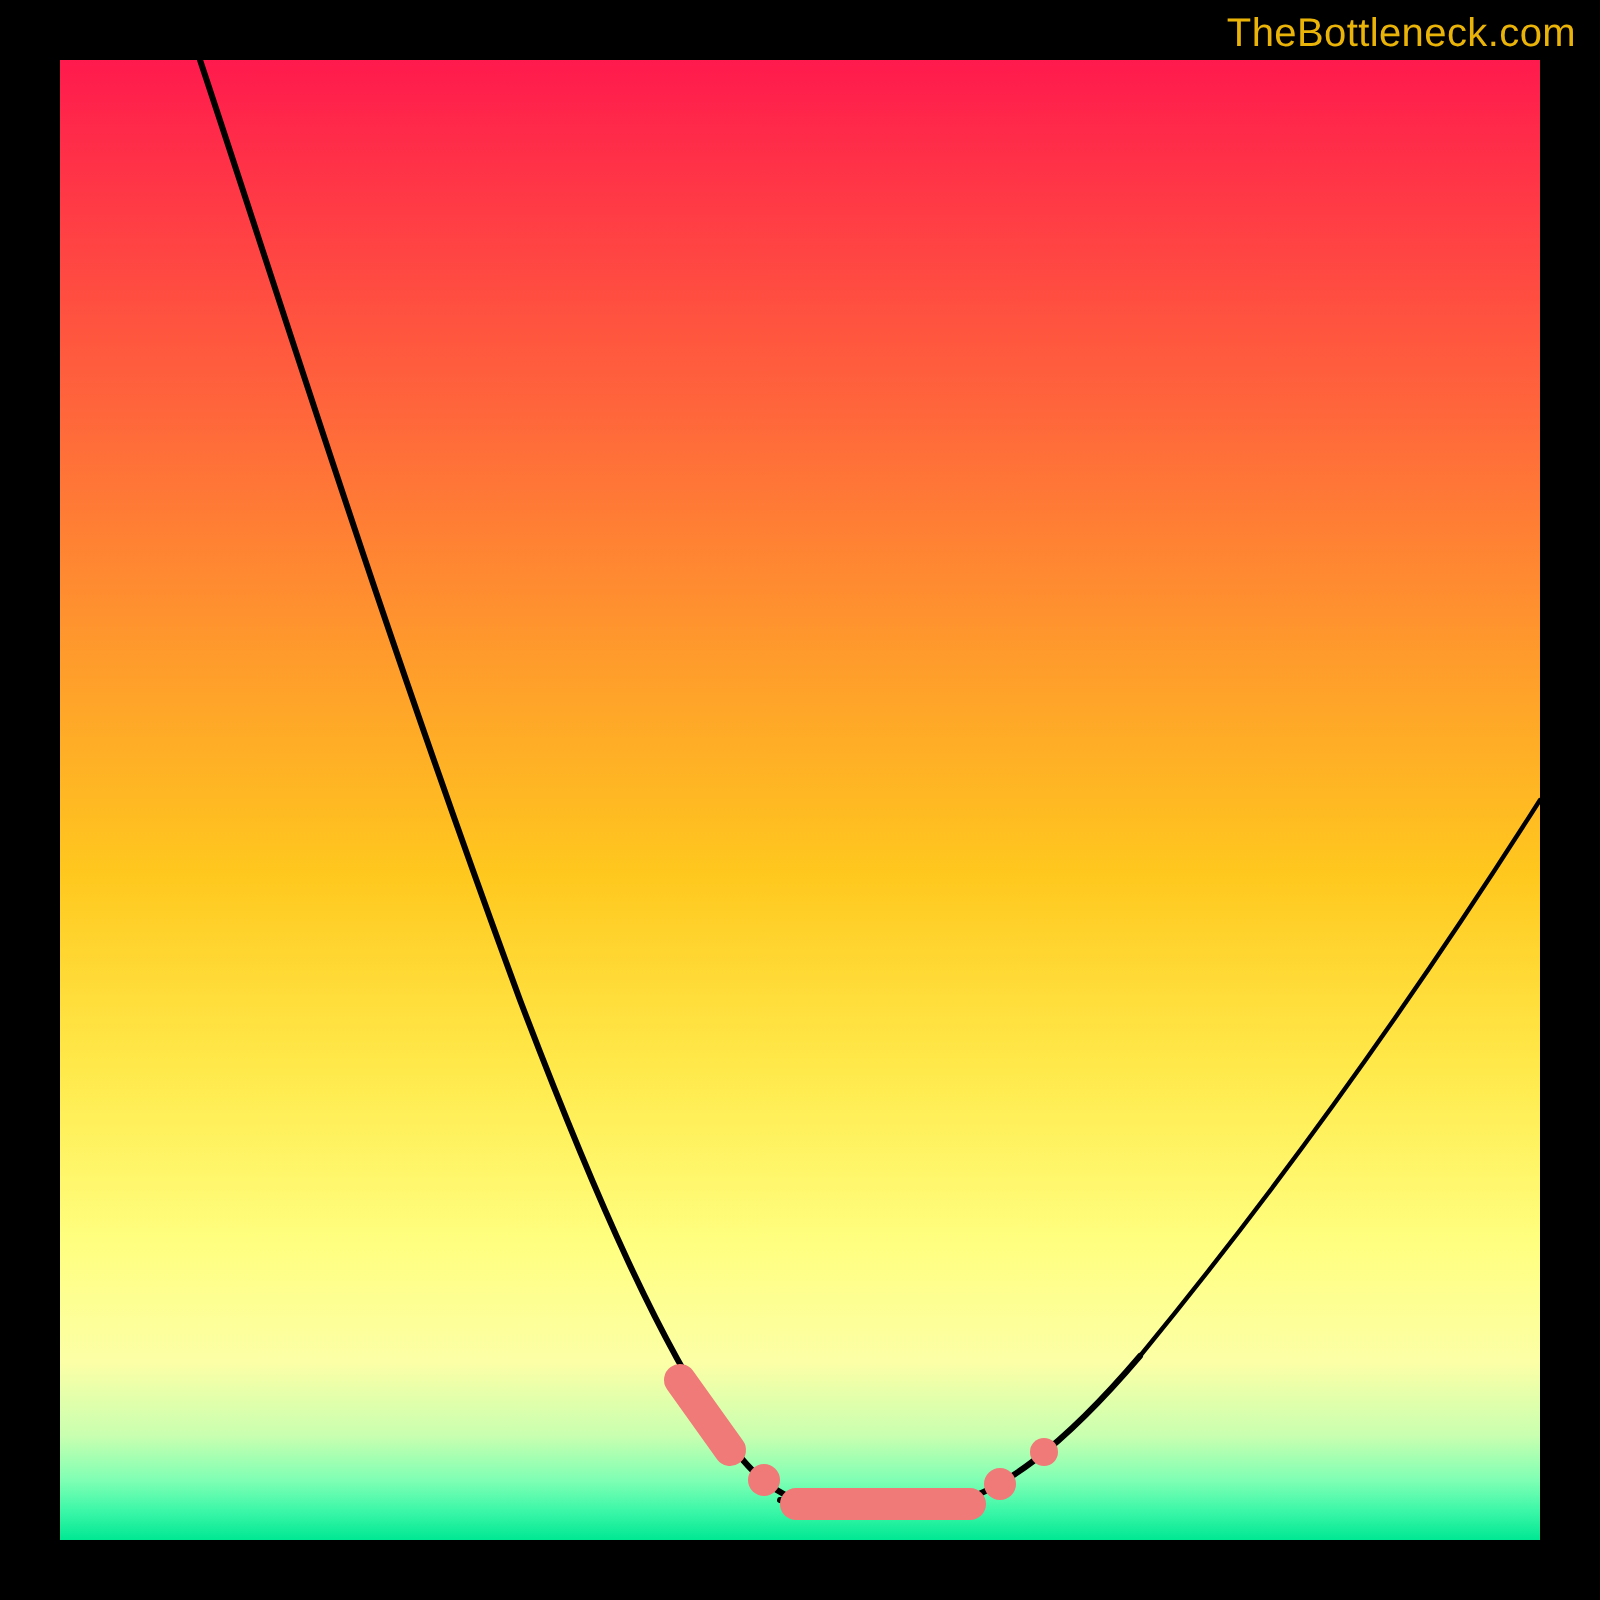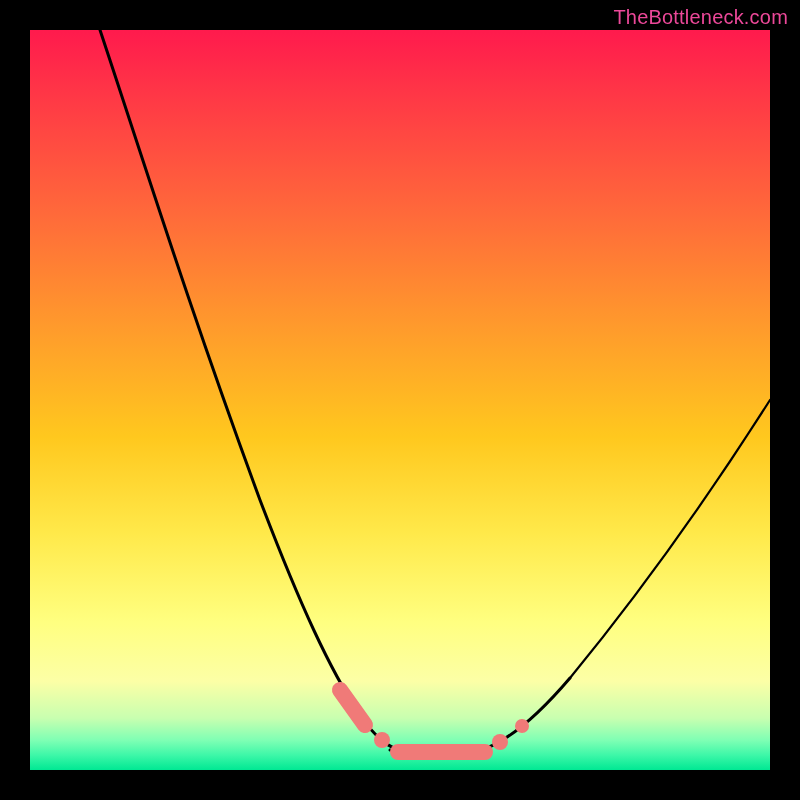--- a/index.html
+++ b/index.html
@@ -35,21 +35,21 @@
       #c8ffb0 93%,
       #7effb4 96%,
       #3df7a8 98%,
       #00e893 100%
     );
   }
   .watermark {
     position: absolute;
     top: 6px;
     right: 12px;
-    color: #ec4899;
+    color: #eab308;
     font-size: 20px;
     font-weight: 500;
     letter-spacing: 0.2px;
     user-select: none;
     text-align: right;
   }
   svg.curves {
     position: absolute;
     left: 0;
     top: 0;

